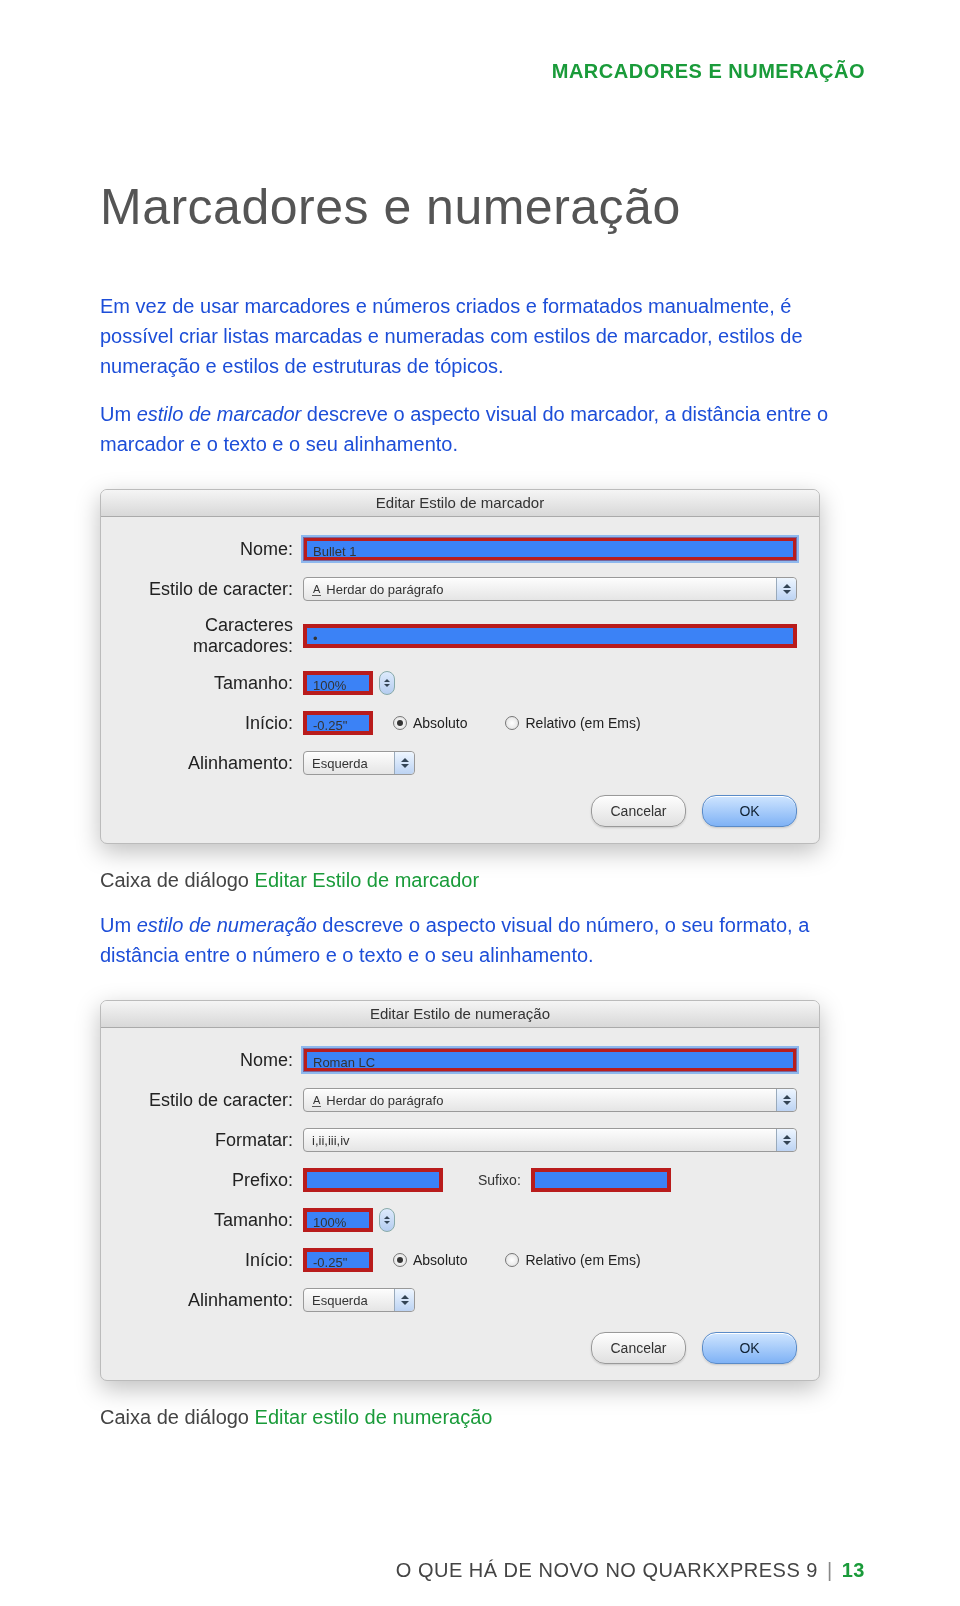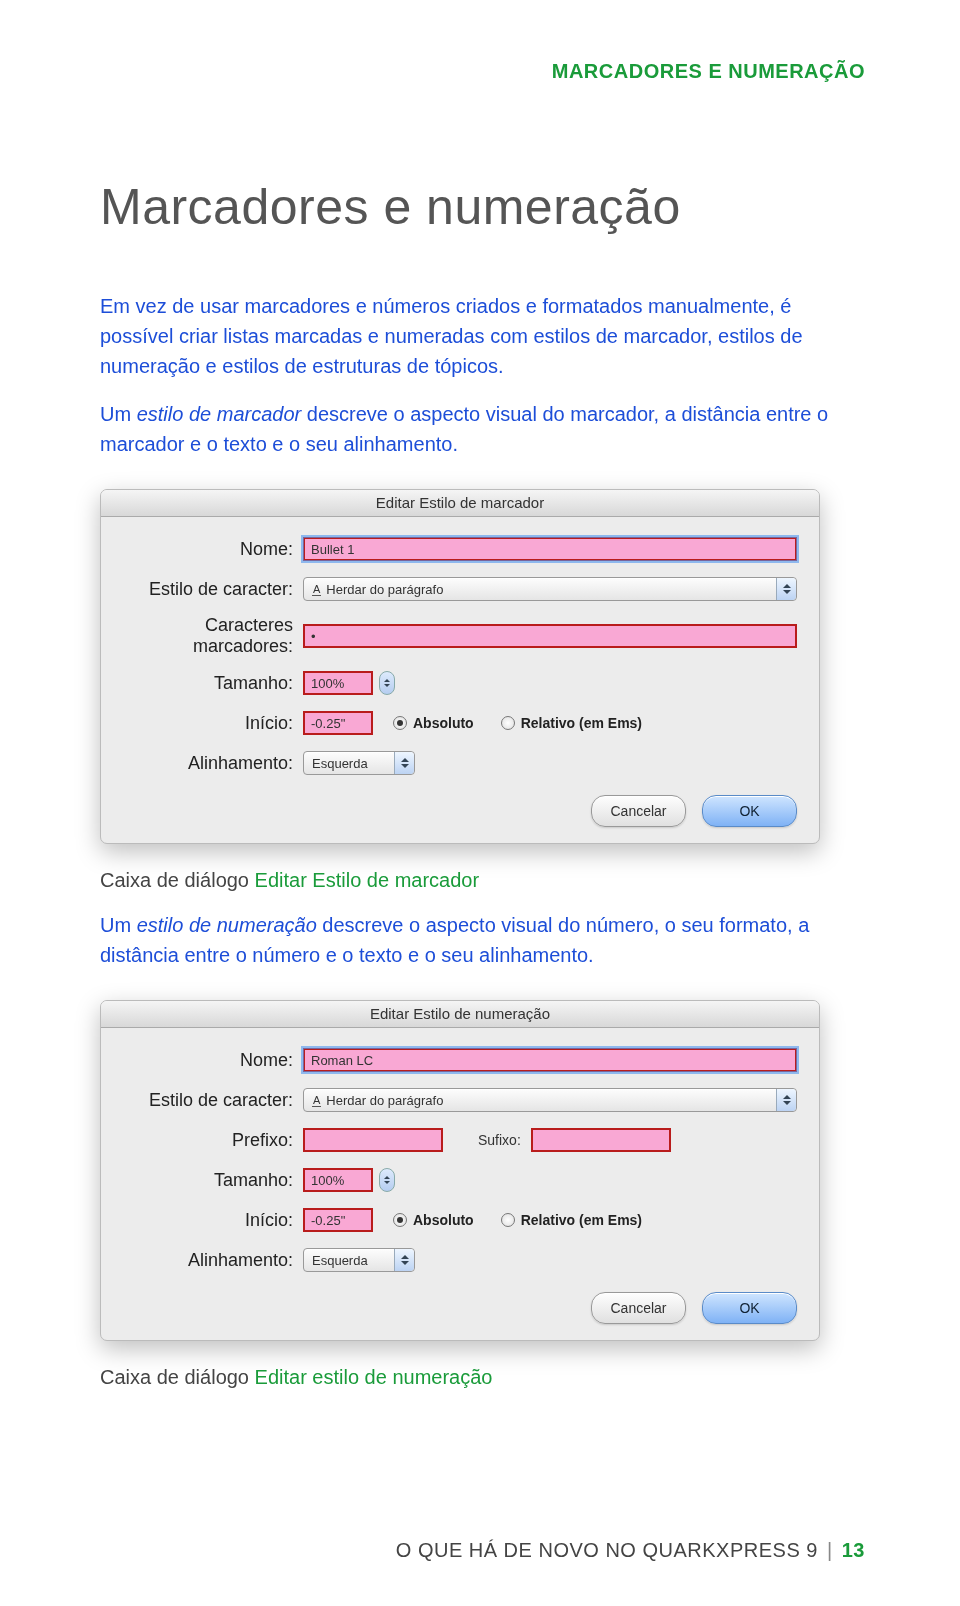--- a/index.html
+++ b/index.html
@@ -65,22 +65,22 @@
     min-height: 28px;
   }
   .form-label {
     width: 170px;
     text-align: right;
     font-size: 18px;
     color: #222;
     margin-right: 10px;
   }
   .text-input {
-    background: #f9a8d4;
-    border: 2px solid #b91c1c;
+    background: #3b82f6;
+    border: 4px solid #b91c1c;
     font-size: 13px;
     padding: 3px 6px;
     height: 24px;
     color: #333;
   }
   .text-input.focus {
     outline: 3px solid rgba(80,150,240,0.6);
     outline-offset: -1px;
   }
   .wide { flex: 1; }
@@ -145,22 +145,21 @@
     width: 0; height: 0;
     border-left: 3px solid transparent;
     border-right: 3px solid transparent;
   }
   .stepper::before { border-bottom: 3px solid #345; }
   .stepper::after { border-top: 3px solid #345; }
   .radio-group {
     display: inline-flex;
     align-items: flex-end;
     margin-left: 20px;
-    gap: 27px;
-    font-weight: bold;
+    gap: 38px;
   }
   .radio {
     display: inline-flex;
     align-items: center;
     font-size: 14px;
     color: #222;
     gap: 6px;
   }
   .radio-circle {
     width: 14px; height: 14px;
@@ -205,21 +204,21 @@
     color: #444;
     margin: 8px 0 18px 0;
   }
   .caption .green { color: #1a9b3a; }
   .sufixo-label {
     font-size: 14px;
     margin: 0 10px 0 35px;
   }
   .footer {
     position: absolute;
-    bottom: 44px;
+    bottom: 24px;
     right: 95px;
     font-size: 20px;
     letter-spacing: 0.5px;
     color: #444;
   }
   .footer .green-num { color: #1a9b3a; font-weight: 600; }
   .footer .sep { color: #888; margin: 0 3px; }
 </style>
 </head>
 <body>
@@ -304,20 +303,27 @@
         </div>
         <div class="form-row">
           <div class="form-label">Estilo de caracter:</div>
           <div class="select wide">
             <span class="underline-icon">A</span>
             <span>Herdar do parágrafo</span>
             <span class="select-arrows"></span>
           </div>
         </div>
         <div class="form-row">
+          <div class="form-label">Formatar:</div>
+          <div class="select wide">
+            <span>i,ii,iii,iv</span>
+            <span class="select-arrows"></span>
+          </div>
+        </div>
+        <div class="form-row">
           <div class="form-label">Prefixo:</div>
           <div class="text-input" style="width:140px"></div>
           <span class="sufixo-label">Sufixo:</span>
           <div class="text-input" style="width:140px"></div>
         </div>
         <div class="form-row">
           <div class="form-label">Tamanho:</div>
           <div class="text-input w-small">100%</div>
           <div class="stepper"></div>
         </div>

